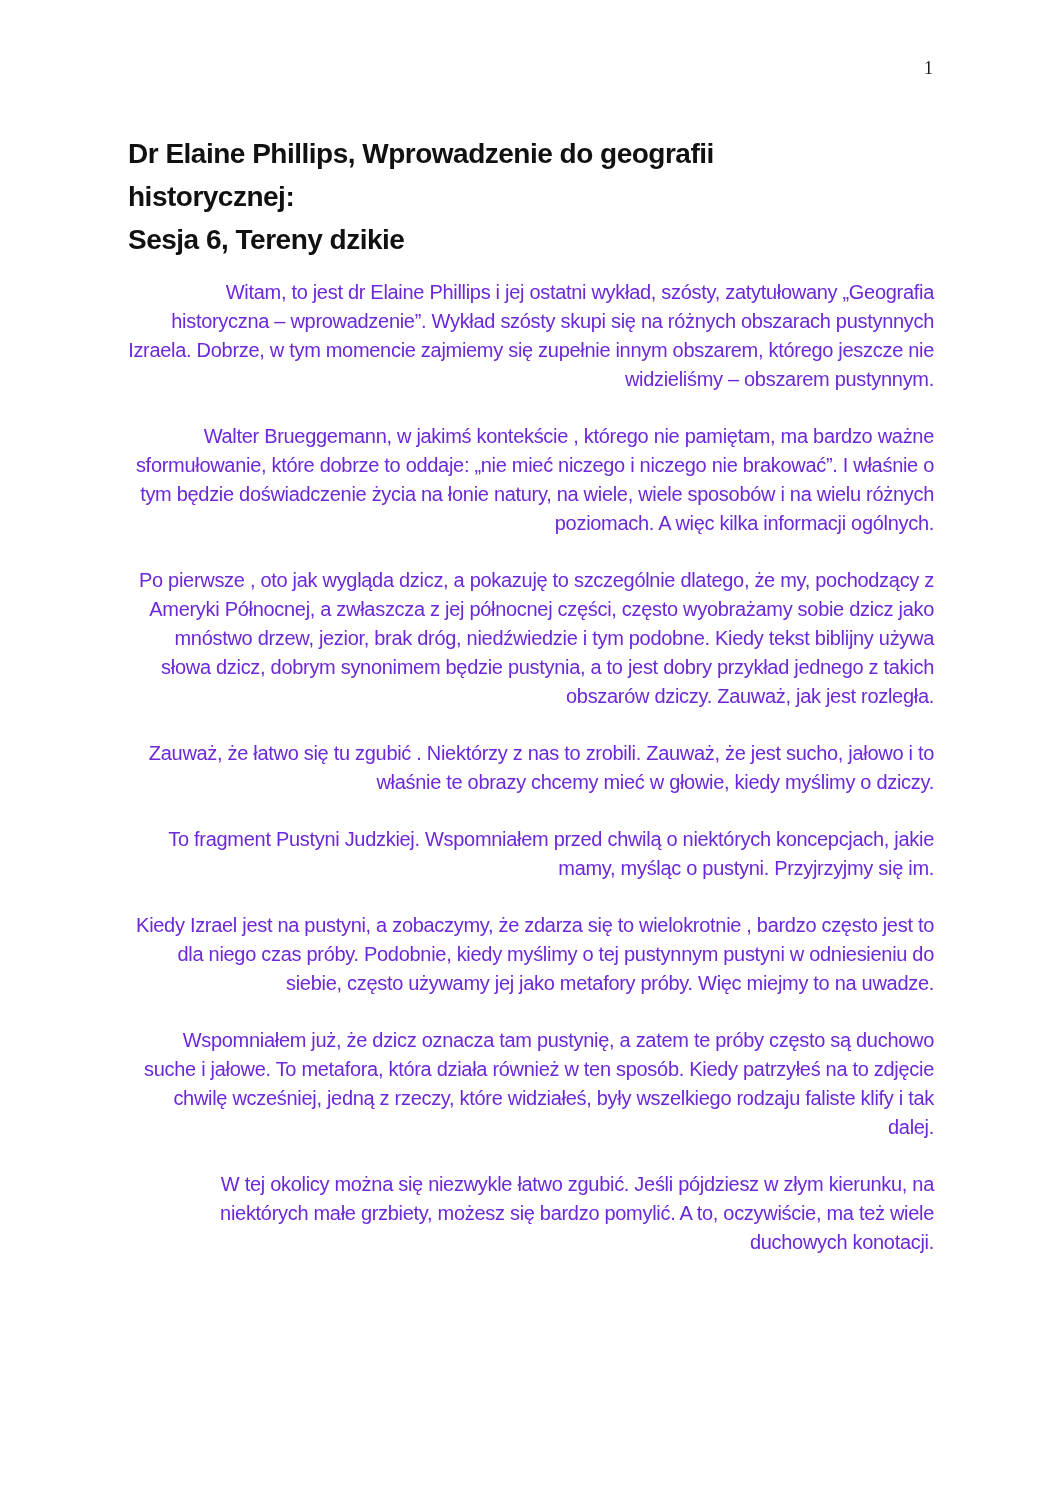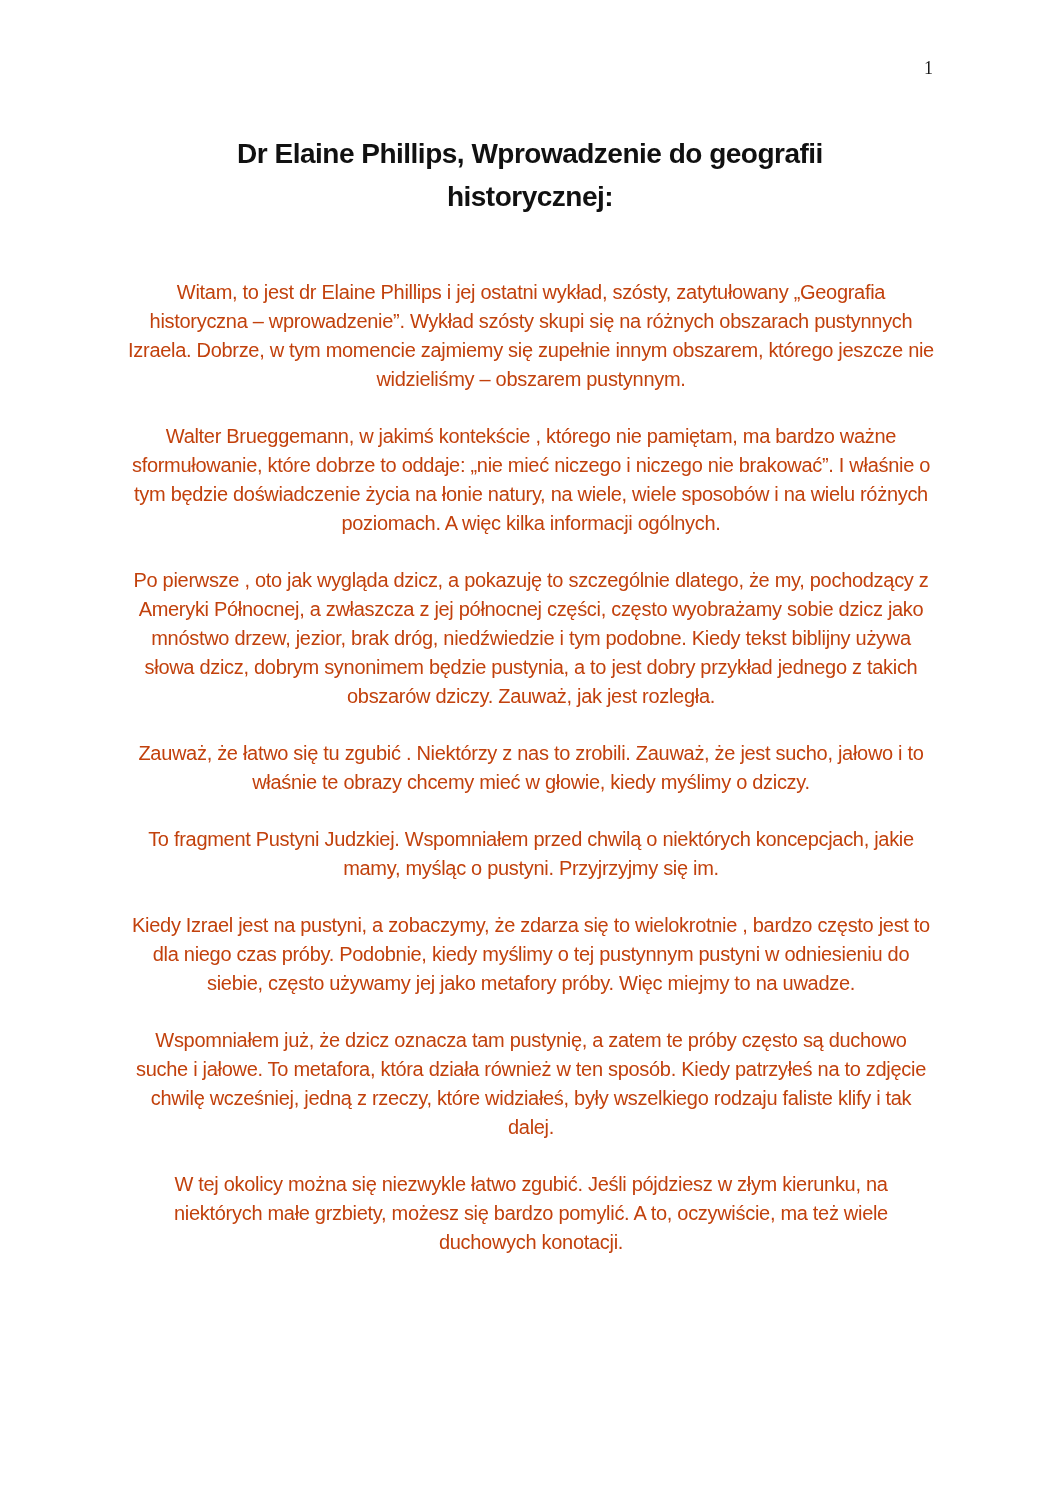--- a/index.html
+++ b/index.html
@@ -24,56 +24,57 @@
     font-family: "Liberation Serif", serif;
     font-size: 18px;
     color: #1a1a1a;
   }
   .title {
     position: absolute;
     top: 132px;
     left: 128px;
     width: 804px;
     margin: 0;
-    text-align: center;
+    text-align: left;
     font-family: "Liberation Sans", sans-serif;
     font-weight: 700;
     font-size: 28px;
     line-height: 43px;
     color: #111111;
     letter-spacing: -0.5px;
   }
   .title .title-line {
     display: block;
   }
   .content {
     position: absolute;
     top: 278px;
     left: 128px;
     width: 806px;
   }
   .content p {
     margin: 0 0 28px 0;
     font-size: 20px;
     line-height: 29px;
-    color: #c2410c;
+    color: #6d28d9;
     letter-spacing: -0.3px;
-    text-align: center;
+    text-align: right;
   }
 </style>
 </head>
 <body>
 
 <div class="page">
 
   <div class="page-number">1</div>
 
   <h1 class="title">
     <span class="title-line">Dr Elaine Phillips, Wprowadzenie do geografii</span>
     <span class="title-line">historycznej:</span>
+    <span class="title-line">Sesja 6, Tereny dzikie</span>
   </h1>
 
   <div class="content">
     <p>Witam, to jest dr Elaine Phillips i jej ostatni wykład, szósty, zatytułowany „Geografia historyczna – wprowadzenie”. Wykład szósty skupi się na różnych obszarach pustynnych Izraela. Dobrze, w tym momencie zajmiemy się zupełnie innym obszarem, którego jeszcze nie widzieliśmy – obszarem pustynnym.</p>
     <p>Walter Brueggemann, w jakimś kontekście , którego nie pamiętam, ma bardzo ważne sformułowanie, które dobrze to oddaje: „nie mieć niczego i niczego nie brakować”. I właśnie o tym będzie doświadczenie życia na łonie natury, na wiele, wiele sposobów i na wielu różnych poziomach. A więc kilka informacji ogólnych.</p>
     <p>Po pierwsze , oto jak wygląda dzicz, a pokazuję to szczególnie dlatego, że my, pochodzący z Ameryki Północnej, a zwłaszcza z jej północnej części, często wyobrażamy sobie dzicz jako mnóstwo drzew, jezior, brak dróg, niedźwiedzie i tym podobne. Kiedy tekst biblijny używa słowa dzicz, dobrym synonimem będzie pustynia, a to jest dobry przykład jednego z takich obszarów dziczy. Zauważ, jak jest rozległa.</p>
     <p>Zauważ, że łatwo się tu zgubić . Niektórzy z nas to zrobili. Zauważ, że jest sucho, jałowo i to właśnie te obrazy chcemy mieć w głowie, kiedy myślimy o dziczy.</p>
     <p>To fragment Pustyni Judzkiej. Wspomniałem przed chwilą o niektórych koncepcjach, jakie mamy, myśląc o pustyni. Przyjrzyjmy się im.</p>
     <p>Kiedy Izrael jest na pustyni, a zobaczymy, że zdarza się to wielokrotnie , bardzo często jest to dla niego czas próby. Podobnie, kiedy myślimy o tej pustynnym pustyni w odniesieniu do siebie, często używamy jej jako metafory próby. Więc miejmy to na uwadze.</p>
     <p>Wspomniałem już, że dzicz oznacza tam pustynię, a zatem te próby często są duchowo suche i jałowe. To metafora, która działa również w ten sposób. Kiedy patrzyłeś na to zdjęcie chwilę wcześniej, jedną z rzeczy, które widziałeś, były wszelkiego rodzaju faliste klify i tak dalej.</p>

